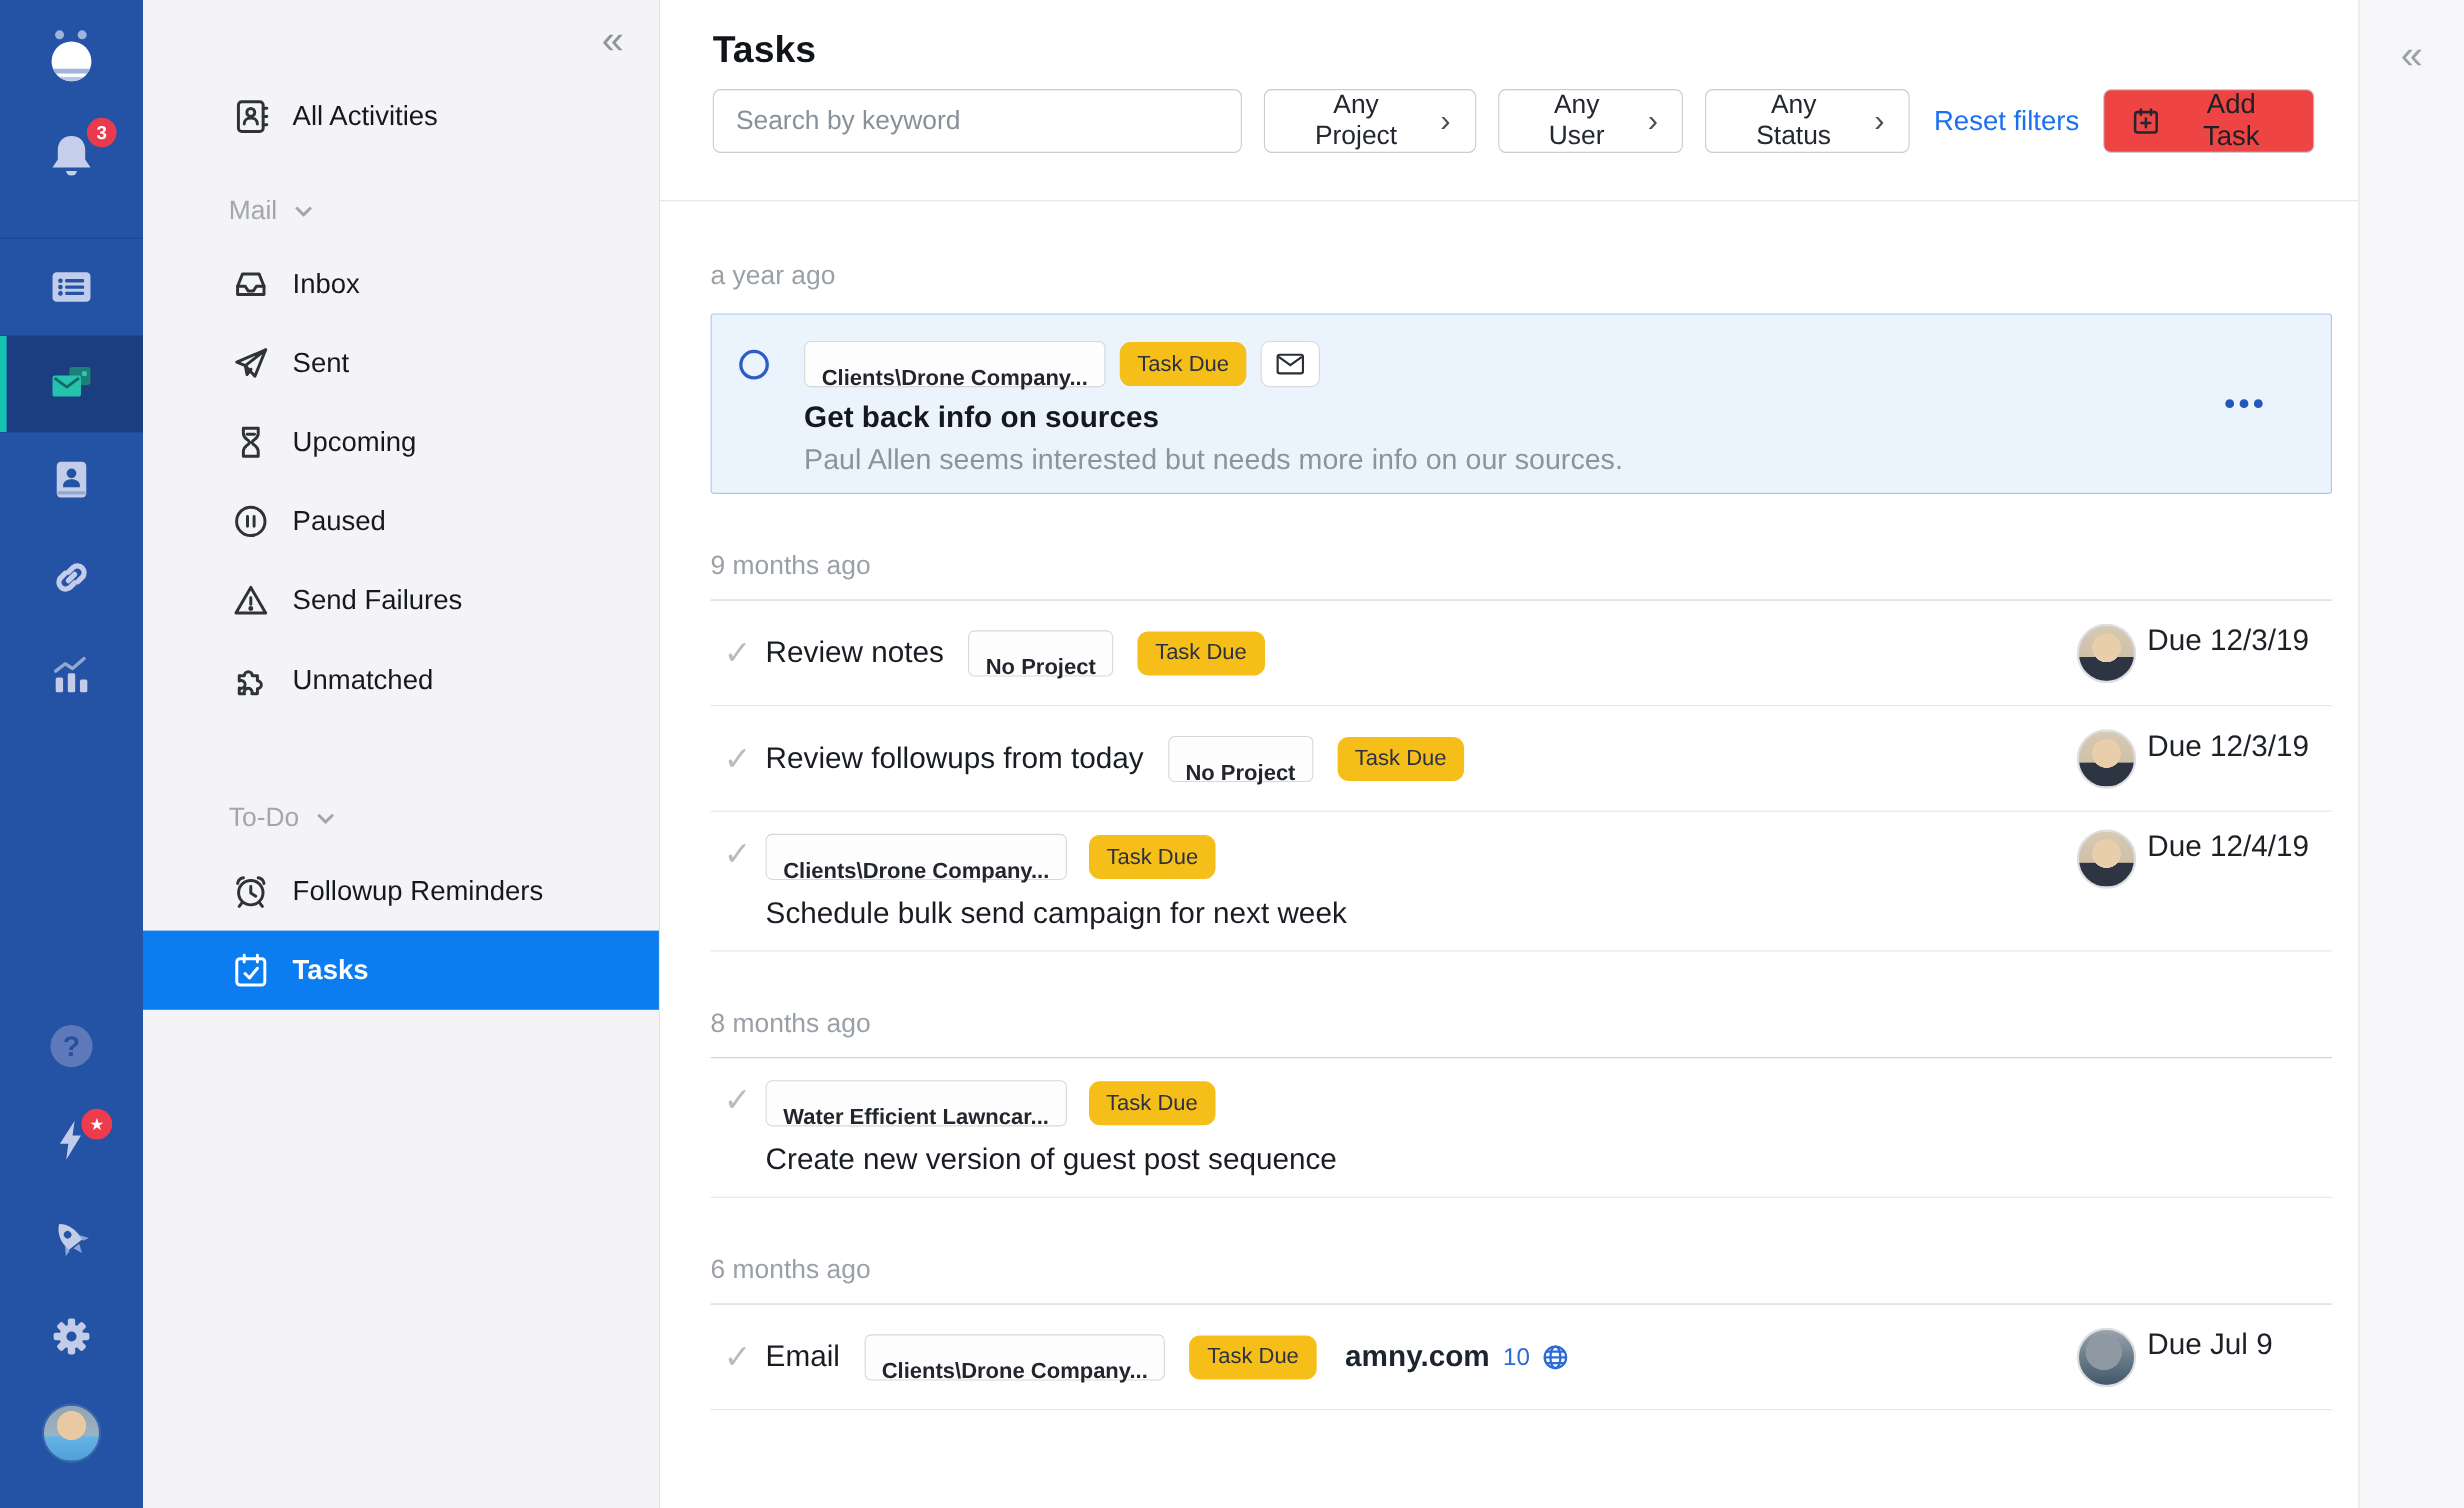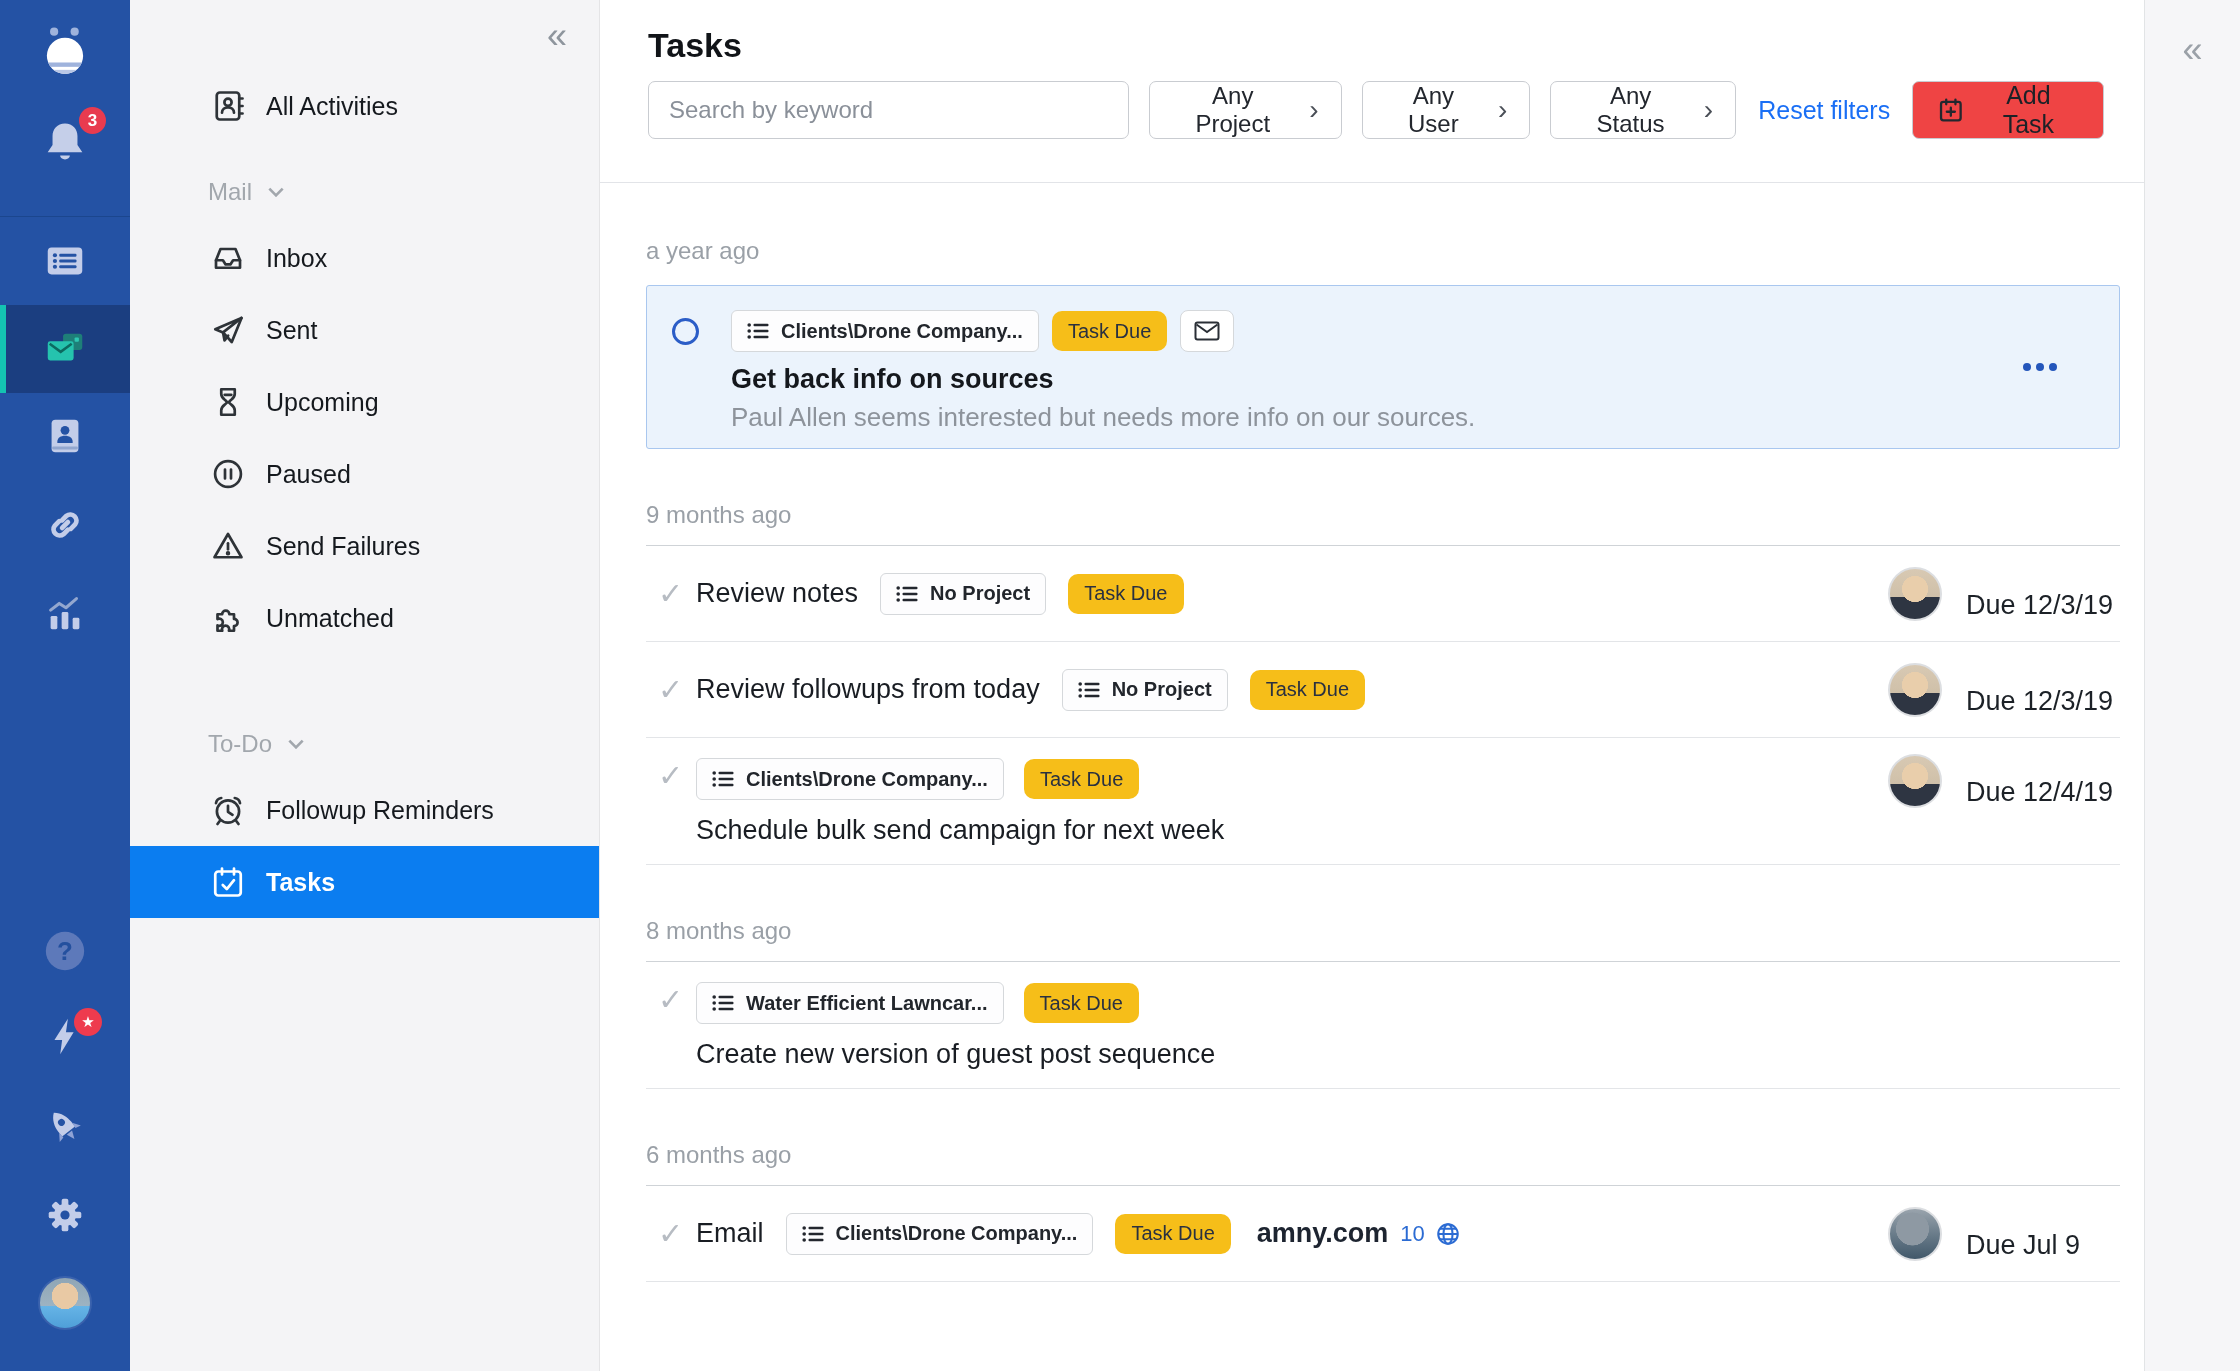--- a/index.html
+++ b/index.html
@@ -60,32 +60,32 @@
   
   .card { margin-top:20px; height:164px; background:#ebf3fc; border:1px solid #a9c7ef; border-radius:3px; position:relative; padding:24px 0 0 25px; }
   .card-line1 { display:flex; align-items:center; }
   .radio-circle { width:27px; height:27px; border:3px solid #2b5dc7; border-radius:50%; flex:none; cursor:pointer; }
   .card-line1 .chip { margin-left:32px; }
   .card-title { margin:12px 0 0 59px; font-size:27px; font-weight:bold; color:#15181d; }
   .card-desc { margin:7px 0 0 59px; font-size:26px; color:#8d939b; }
   .card-menu { position:absolute; right:56px; top:50%; transform:translateY(-50%); display:flex; gap:5px; cursor:pointer; padding:6px; }
   .card-menu i { width:8px; height:8px; border-radius:50%; background:#2456bb; }
 
-  .chip { display:inline-flex; align-items:center; gap:12px; height:42px; padding:0 15px; background:#fdfdfe; border:1px solid #d5d8db; border-radius:6px; font-size:20px; font-weight:bold; color:#22262c; white-space:nowrap; cursor:pointer; }
+  .chip { display:inline-flex; align-items:center; gap:22px; height:42px; padding:0 15px; background:#fdfdfe; border:1px solid #d5d8db; border-radius:6px; font-size:20px; font-weight:bold; color:#22262c; white-space:nowrap; cursor:pointer;flex-direction:column; }
   .chip svg { width:22px; height:18px; }
   .badge { display:inline-flex; align-items:center; height:40px; padding:0 16px; background:#f6be19; border-radius:10px; font-size:20px; font-weight:normal; color:#2a3140; white-space:nowrap; }
   .mail-btn { margin-left:13px; width:54px; height:42px; border:1px solid #d5d8db; border-radius:8px; background:#fff; display:flex; align-items:center; justify-content:center; cursor:pointer; }
   .mail-btn svg { width:26px; height:20px; stroke:#2a2f36; fill:none; stroke-width:2; }
 
   
   .task-row { display:flex; align-items:center; min-height:95px; }
   .task-row .check { color:#b7bcc3; font-size:30px; width:38px; margin-left:12px; flex:none; }
   .row-main { display:flex; align-items:center; gap:22px; flex:1; min-width:0; }
   .row-title { font-size:27px; color:#191d23; white-space:nowrap; }
-  .row-right { width:232px; flex:none; display:flex; align-items:flex-end; gap:24px; }
+  .row-right { width:232px; flex:none; display:flex; align-items:flex-start; gap:10px; }
   .avatar { width:54px; height:54px; border-radius:50%; border:2px solid #dcdee1; flex:none; background:
       radial-gradient(circle at 50% 40%, #e9ceab 0 33%, rgba(0,0,0,0) 34%),
       linear-gradient(180deg,#d8c9b3 0%, #cfc0a9 56%, #2e3542 57%); }
   .avatar.water { background: radial-gradient(circle at 45% 40%, #8e99a3 0 40%, rgba(0,0,0,0) 41%),
       linear-gradient(180deg,#9aa4ad 0%, #6a7c8a 50%, #41586a 100%); }
   .due { font-size:27px; color:#1c2127; white-space:nowrap; }
 
   .task-row.two-line { align-items:flex-start; padding-top:20px; min-height:126px; }
   .task-row.two-line .row-main { flex-direction:column; align-items:flex-start; gap:15px; }
   .task-row.two-line .subtitle { font-size:27px; color:#191d23; }

